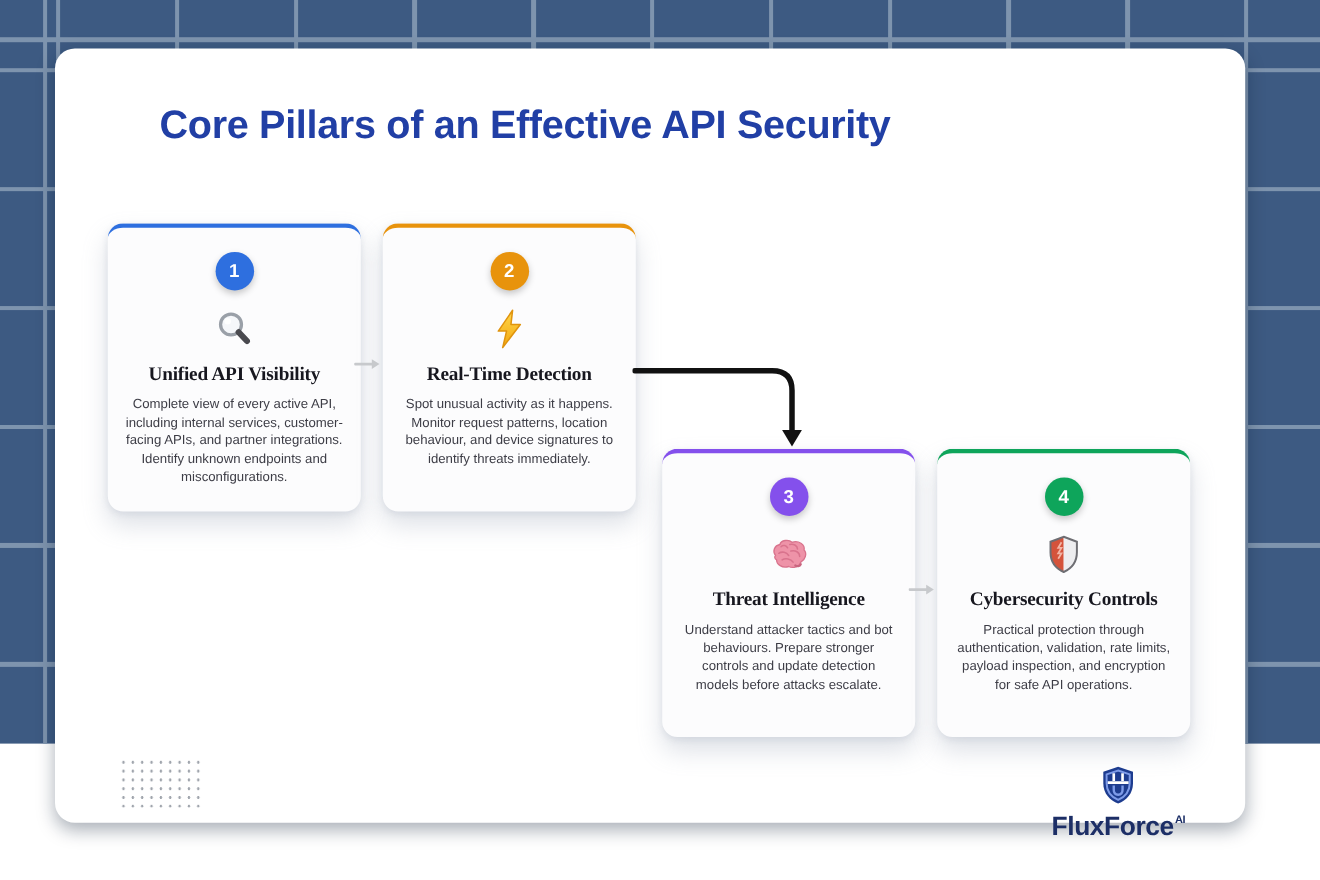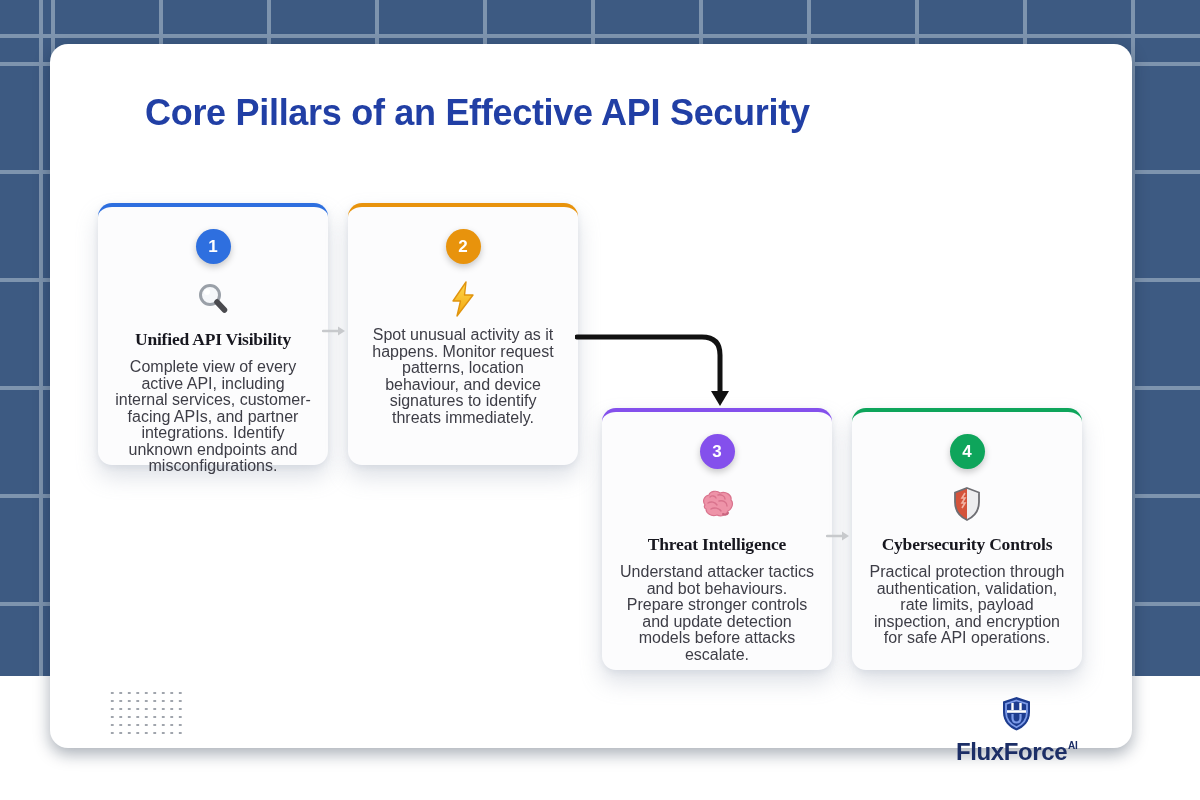--- a/index.html
+++ b/index.html
@@ -83,21 +83,21 @@
     margin-top: 11px;
     font-size: 17.5px;
     font-weight: bold;
     color: #17171f;
     letter-spacing: -0.2px;
     font-family: Liberation Serif, serif;
   }
 
   .card-body {
     margin-top: 9px;
-    font-size: 16px;
+    font-size: 12px;
     line-height: 16.5px;
     color: #3d3d46;
     padding: 0 4px;
   }
 
   
   .connector { position: absolute; }
   .connector-1 { left: 272px; top: 279px; }
   .connector-2 { left: 776px; top: 484px; }
   .elbow { position: absolute; left: 525px; top: 286px; }
@@ -162,20 +162,21 @@
         <svg width="32" height="36" viewBox="0 0 32 36">
           <defs>
             <linearGradient id="boltGrad" x1="0" y1="0" x2="0" y2="1">
               <stop offset="0" stop-color="#FFD84D"></stop>
               <stop offset="1" stop-color="#F2A50C"></stop>
             </linearGradient>
           </defs>
           <polygon points="19,1 6,20 13.5,20 10,35 26,14 17.5,14" fill="url(#boltGrad)" stroke="#E0940E" stroke-width="1.4" stroke-linejoin="round"></polygon>
         </svg>
       </div>
+      <div class="card-title">Real-Time Detection</div>
       <p class="card-body">Spot unusual activity as it happens. Monitor request patterns, location behaviour, and device signatures to identify threats immediately.</p>
     </div>
 
     <div class="card card-3" style="--accent: #8450EC;">
       <div class="num">3</div>
       <div class="icon-wrap">
         <svg width="38" height="32" viewBox="0 0 38 32">
           <path d="M7 17 C4 13 6 8 11 7 C12 3 19 2 22 5 C28 3 34 7 33 12 C36 15 34 21 30 23 C29 27 23 29 19 27 C13 29 8 25 8 21 C6 20 6 18 7 17 Z" fill="#EE93A8" stroke="#D9738D" stroke-width="1.2"></path>
           <path d="M12 9 C14 7 17 8 18 10 M20 7 C23 6 27 8 27 11 M10 15 C13 13 17 14 19 17 M21 13 C25 12 29 14 29 18 M13 21 C16 19 21 20 23 23" fill="none" stroke="#D9738D" stroke-width="1.4" stroke-linecap="round"></path>
           <path d="M25 26 C27 27 29 27 30 25" fill="none" stroke="#C9657F" stroke-width="2" stroke-linecap="round"></path>

